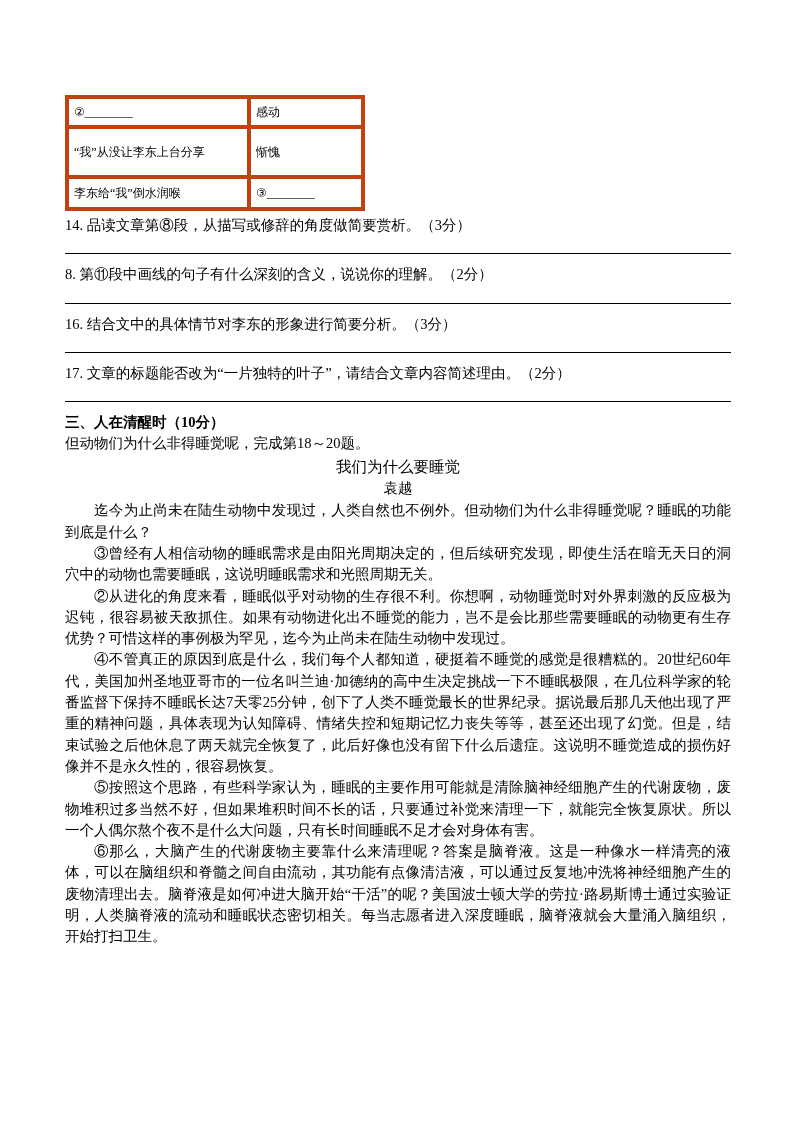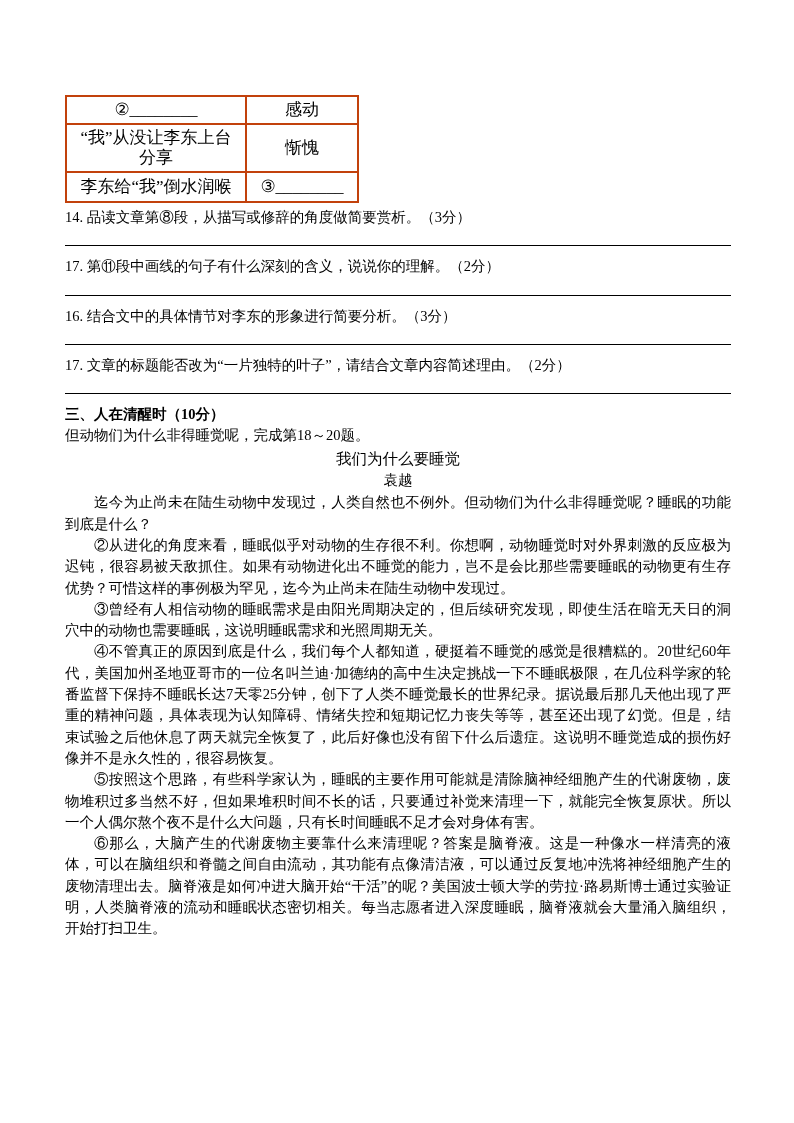--- a/index.html
+++ b/index.html
@@ -10,25 +10,25 @@
     padding:95px 63px 0 65px;
     background:#ffffff;
     color:#000;
     font-family:"Liberation Serif","DejaVu Serif",serif;
     font-size:14.5px;
     line-height:21.3px;
     overflow:hidden;
   }
   table.tbl{border-collapse:collapse;margin:0 0 4px 0;}
   table.tbl td{
-    border:2px solid #c2410c;
-    text-align:center;
+    border:4px solid #c2410c;
+    text-align:left;
     vertical-align:middle;
     padding:1px 5px;
-    font-size:17px;
+    font-size:12px;
     line-height:20px;
   }
   td.c1{width:168px;}
   td.c2{width:100px;margin-left:27px;}
   tr.r1 td{height:24px;}
   tr.r2 td{height:44px;}
   tr.r3 td{height:26px;}
   .q{margin:2px 0 0 0;}
   .answer-line{
     border-top:1px solid #000;
@@ -63,36 +63,36 @@
     <tr class="r3">
       <td class="c1">李东给“我”倒水润喉</td>
       <td class="c2">③________</td>
     </tr>
   </tbody>
     </table>
 
   <div class="q">14. 品读文章第⑧段，从描写或修辞的角度做简要赏析。（3分）</div>
   <div class="answer-line"></div>
 
-  <div class="q">17. 第⑪段中画线的句子有什么深刻的含义，说说你的理解。（2分）</div>
+  <div class="q">8. 第⑪段中画线的句子有什么深刻的含义，说说你的理解。（2分）</div>
   <div class="answer-line"></div>
 
   <div class="q">16. 结合文中的具体情节对李东的形象进行简要分析。（3分）</div>
   <div class="answer-line"></div>
 
   <div class="q">17. 文章的标题能否改为“一片独特的叶子”，请结合文章内容简述理由。（2分）</div>
   <div class="answer-line"></div>
 
   <div class="sec-head">三、人在清醒时（10分）</div>
   <div class="intro">但动物们为什么非得睡觉呢，完成第18～20题。</div>
 
   <div class="ptitle">我们为什么要睡觉</div>
   <div class="pauthor">袁越</div>
 
   <p class="para">迄今为止尚未在陆生动物中发现过，人类自然也不例外。但动物们为什么非得睡觉呢？睡眠的功能到底是什么？</p>
+  <p class="para">③曾经有人相信动物的睡眠需求是由阳光周期决定的，但后续研究发现，即使生活在暗无天日的洞穴中的动物也需要睡眠，这说明睡眠需求和光照周期无关。</p>
   <p class="para">②从进化的角度来看，睡眠似乎对动物的生存很不利。你想啊，动物睡觉时对外界刺激的反应极为迟钝，很容易被天敌抓住。如果有动物进化出不睡觉的能力，岂不是会比那些需要睡眠的动物更有生存优势？可惜这样的事例极为罕见，迄今为止尚未在陆生动物中发现过。</p>
-  <p class="para">③曾经有人相信动物的睡眠需求是由阳光周期决定的，但后续研究发现，即使生活在暗无天日的洞穴中的动物也需要睡眠，这说明睡眠需求和光照周期无关。</p>
   <p class="para">④不管真正的原因到底是什么，我们每个人都知道，硬挺着不睡觉的感觉是很糟糕的。20世纪60年代，美国加州圣地亚哥市的一位名叫兰迪·加德纳的高中生决定挑战一下不睡眠极限，在几位科学家的轮番监督下保持不睡眠长达7天零25分钟，创下了人类不睡觉最长的世界纪录。据说最后那几天他出现了严重的精神问题，具体表现为认知障碍、情绪失控和短期记忆力丧失等等，甚至还出现了幻觉。但是，结束试验之后他休息了两天就完全恢复了，此后好像也没有留下什么后遗症。这说明不睡觉造成的损伤好像并不是永久性的，很容易恢复。</p>
   <p class="para">⑤按照这个思路，有些科学家认为，睡眠的主要作用可能就是清除脑神经细胞产生的代谢废物，废物堆积过多当然不好，但如果堆积时间不长的话，只要通过补觉来清理一下，就能完全恢复原状。所以一个人偶尔熬个夜不是什么大问题，只有长时间睡眠不足才会对身体有害。</p>
   <p class="para">⑥那么，大脑产生的代谢废物主要靠什么来清理呢？答案是脑脊液。这是一种像水一样清亮的液体，可以在脑组织和脊髓之间自由流动，其功能有点像清洁液，可以通过反复地冲洗将神经细胞产生的废物清理出去。脑脊液是如何冲进大脑开始“干活”的呢？美国波士顿大学的劳拉·路易斯博士通过实验证明，人类脑脊液的流动和睡眠状态密切相关。每当志愿者进入深度睡眠，脑脊液就会大量涌入脑组织，开始打扫卫生。</p>
   <p class="para"></p>
 
 </div>
 
 </body></html>

